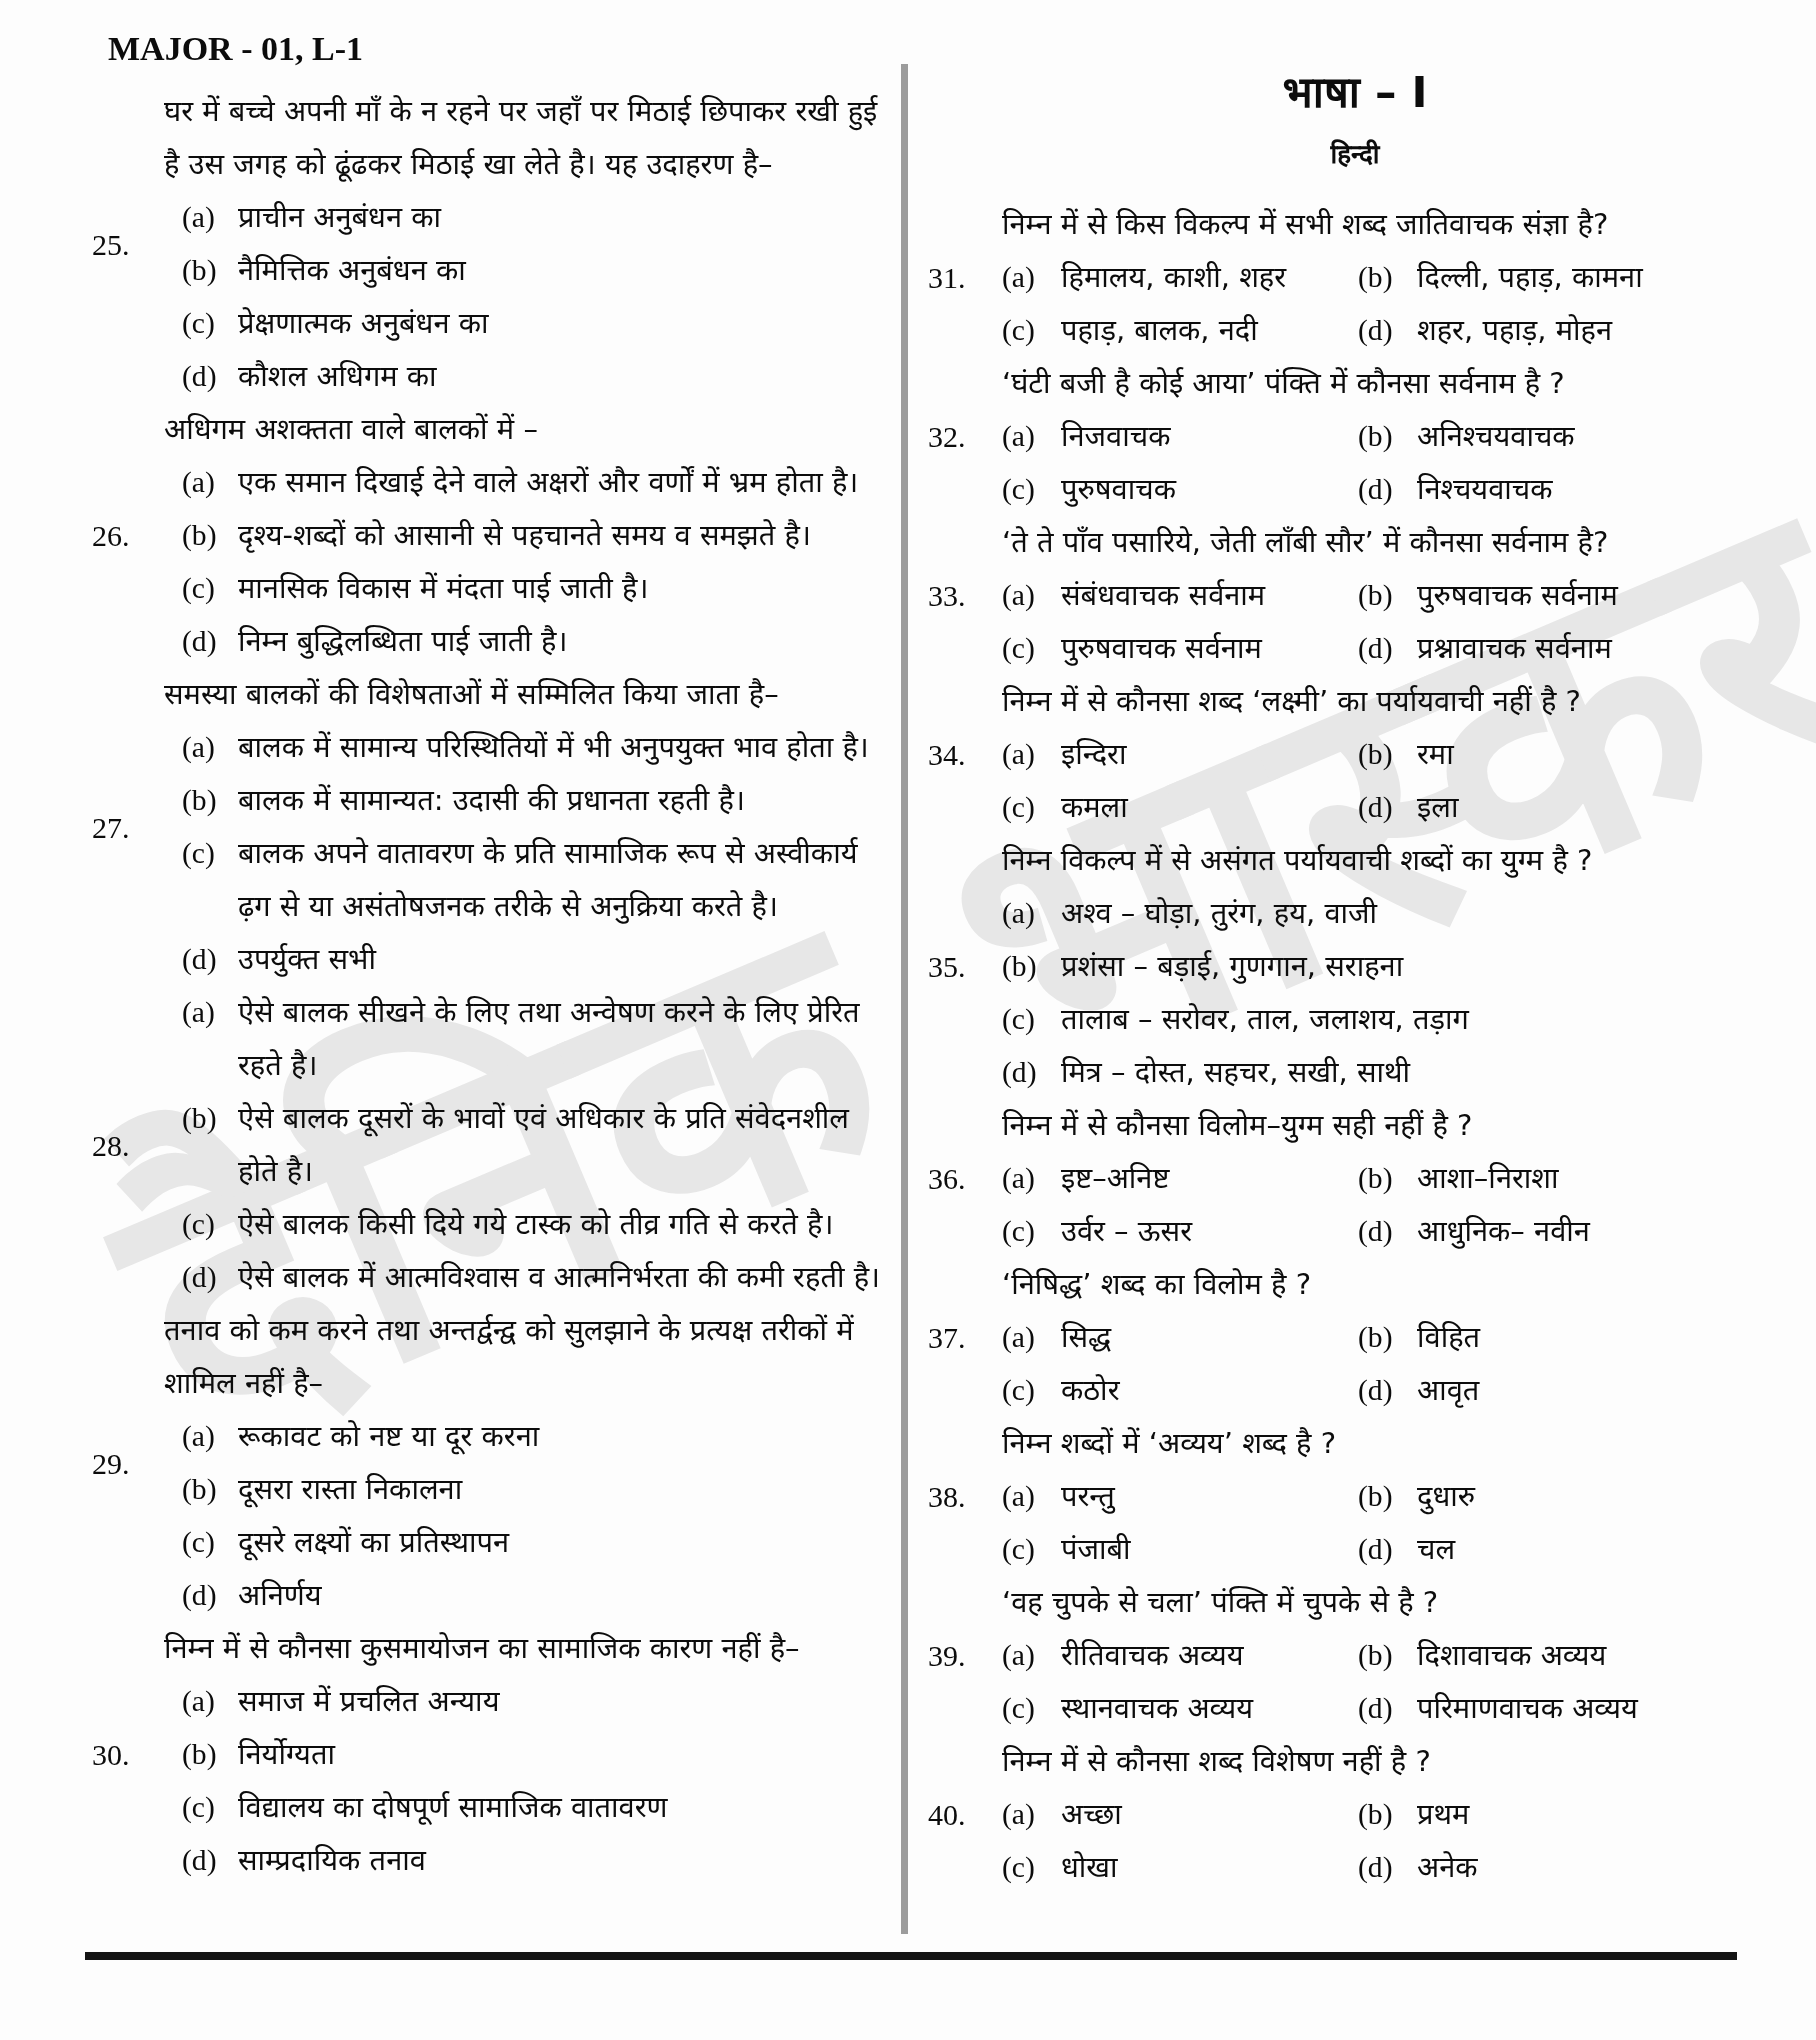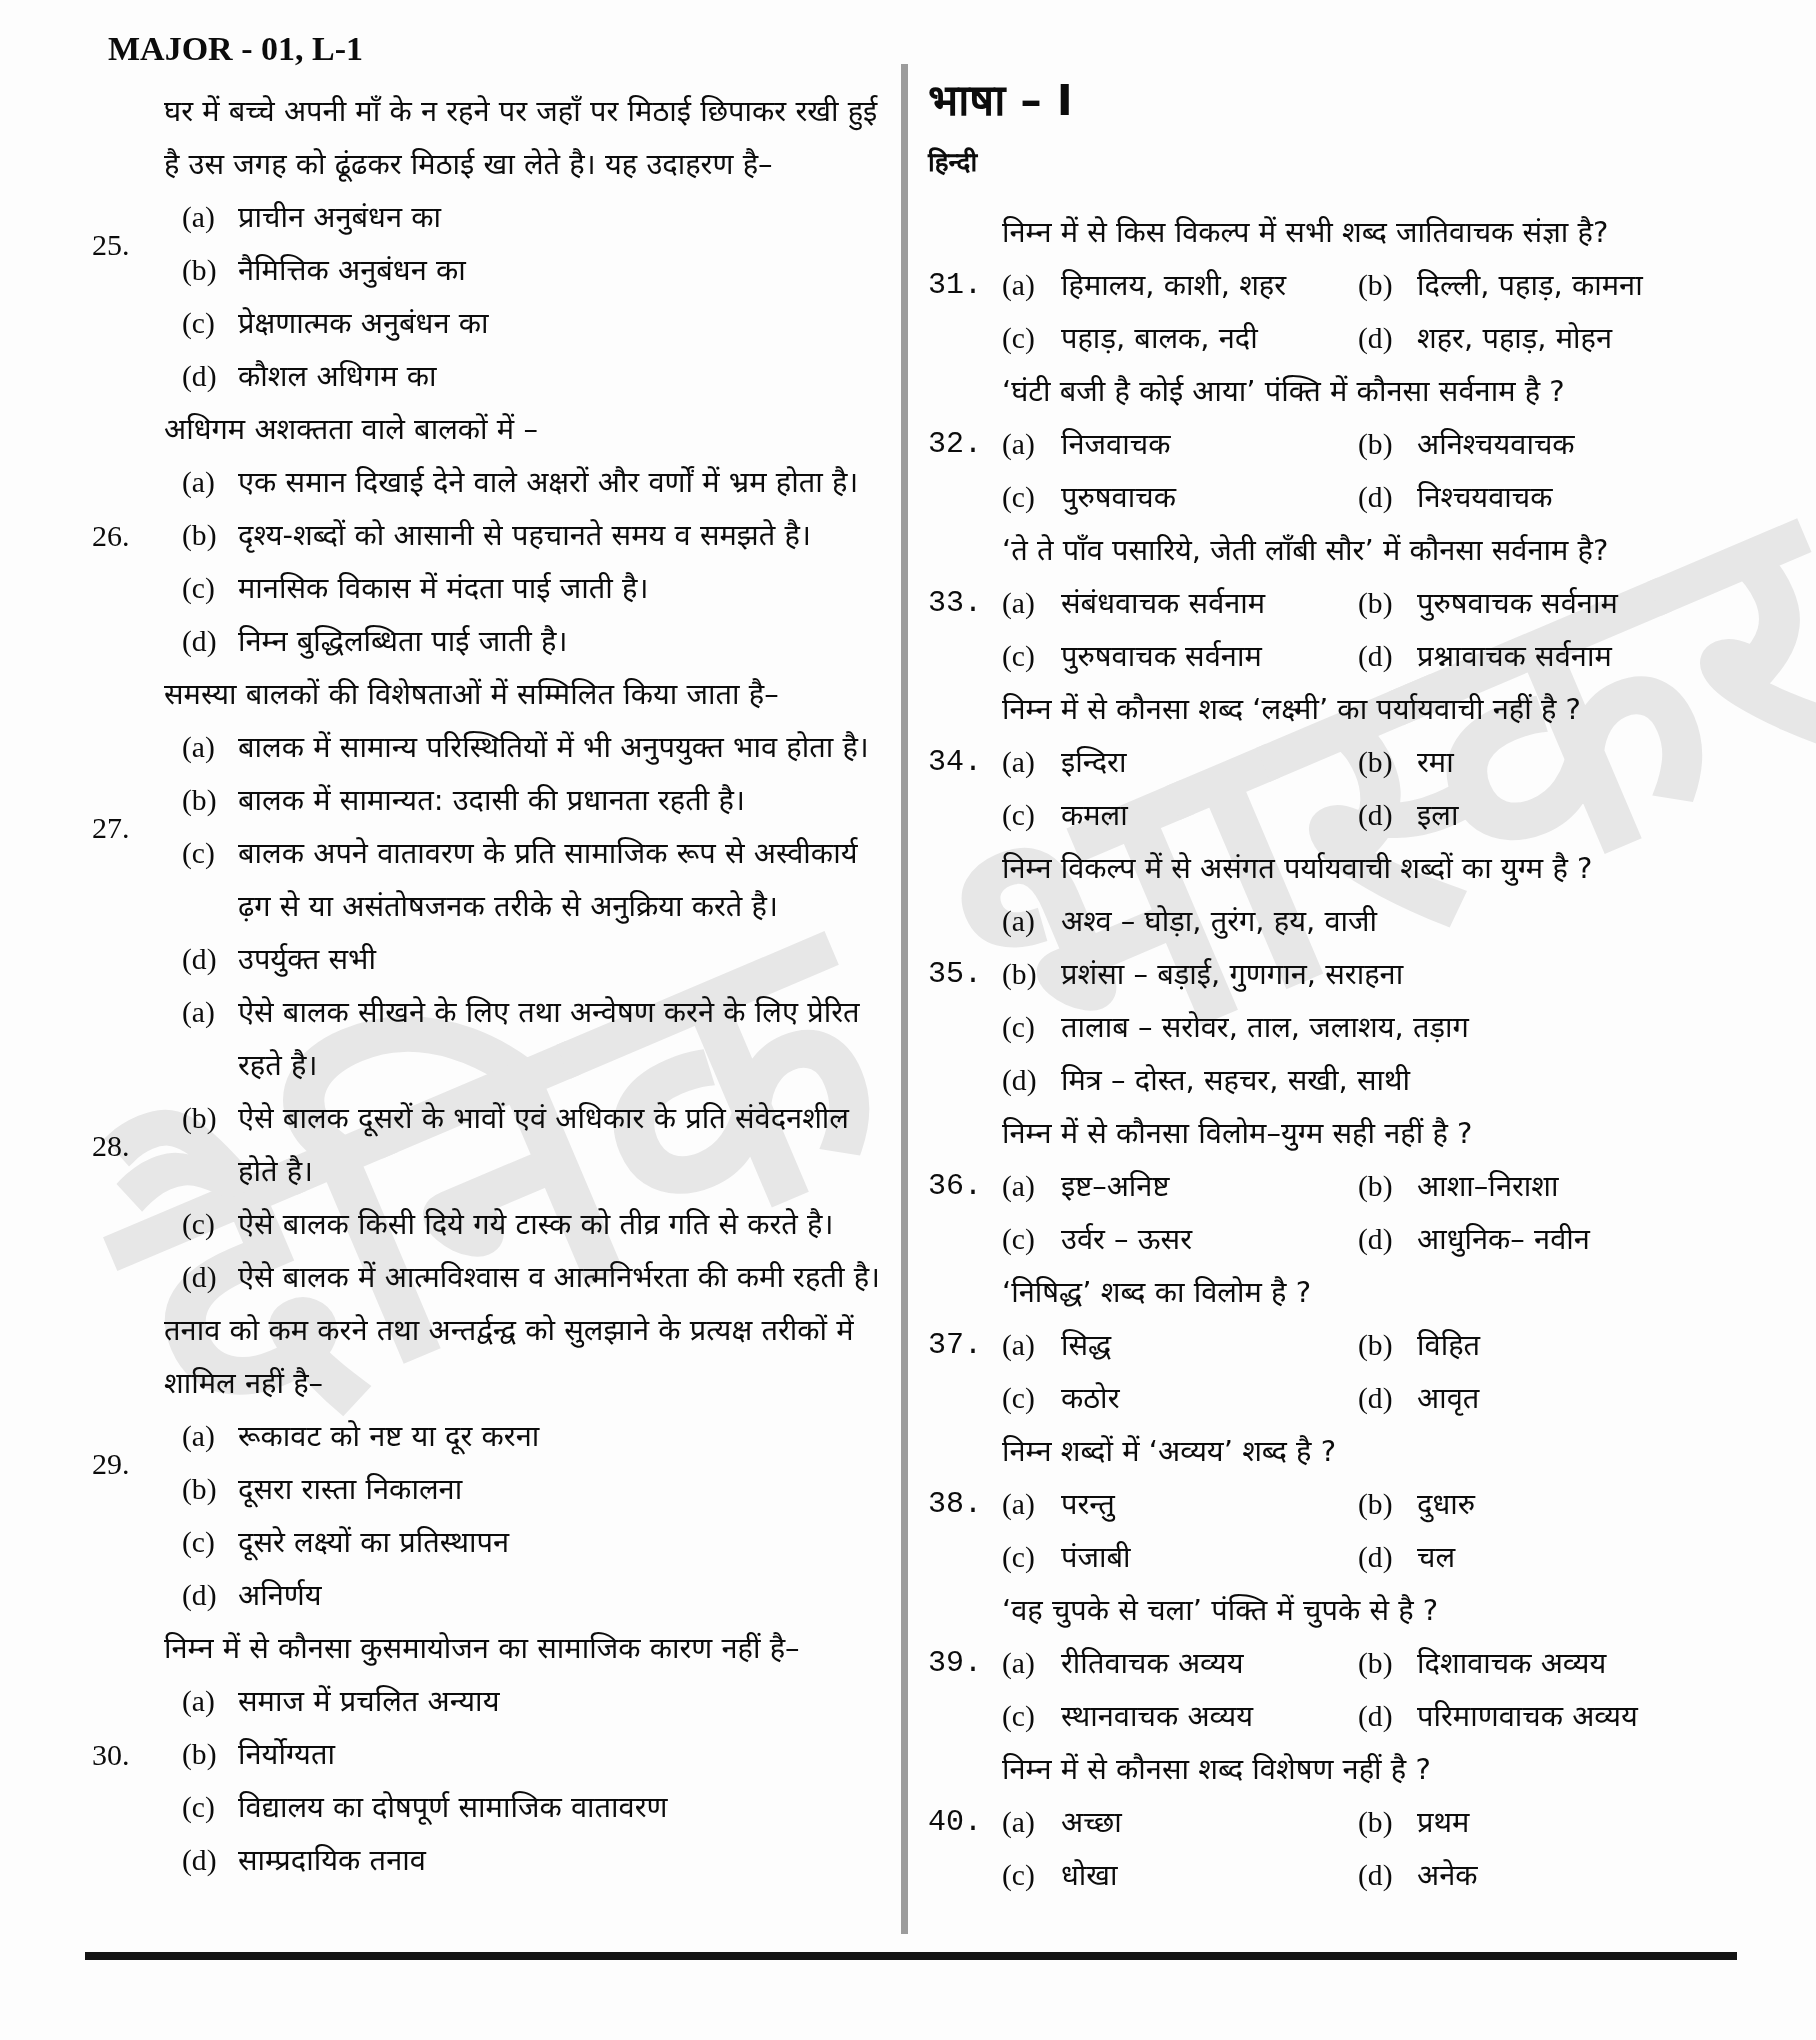--- a/index.html
+++ b/index.html
@@ -38,30 +38,30 @@
     position:absolute;left:901px;top:64px;
     width:7.2px;height:1870px;
     background:#9c9c9c;z-index:1;
   }
   .bottom-rule{
     position:absolute;left:85px;top:1952px;
     width:1652px;height:8px;background:#141414;z-index:2;
   }
   .left-col{position:absolute;left:92px;top:85px;width:799px;z-index:2;}
   .right-col{position:absolute;left:928px;top:59px;width:854px;z-index:2;}
-  .sec-head{text-align:left;margin-bottom:14.3px;margin-top:8px;}
+  .sec-head{text-align:center;margin-bottom:14.3px;}
   .sec-line1{font-size:43px;font-weight:bold;line-height:66px;}
   .sec-line2{font-size:26px;font-weight:bold;line-height:59px;}
   .q{display:flex;align-items:center;}
   .qnum{
     width:72px;flex-shrink:0;
     font-family:"Liberation Serif",serif;
     font-size:30px;line-height:53px;
   }
-  .right-col .qnum{width:74px;font-family:Liberation Mono, monospace;}
+  .right-col .qnum{width:74px;}
   .qbody{flex:1;min-width:0;}
   .qtext{font-size:29px;line-height:53px;}
   .opts{margin:0;}
   .left-col .opts{margin-left:18px;}
   .opt{display:flex;align-items:flex-start;}
   .olabel{
     width:56px;flex-shrink:0;
     font-family:"Liberation Serif",serif;
     font-size:29.6px;line-height:53px;
   }

